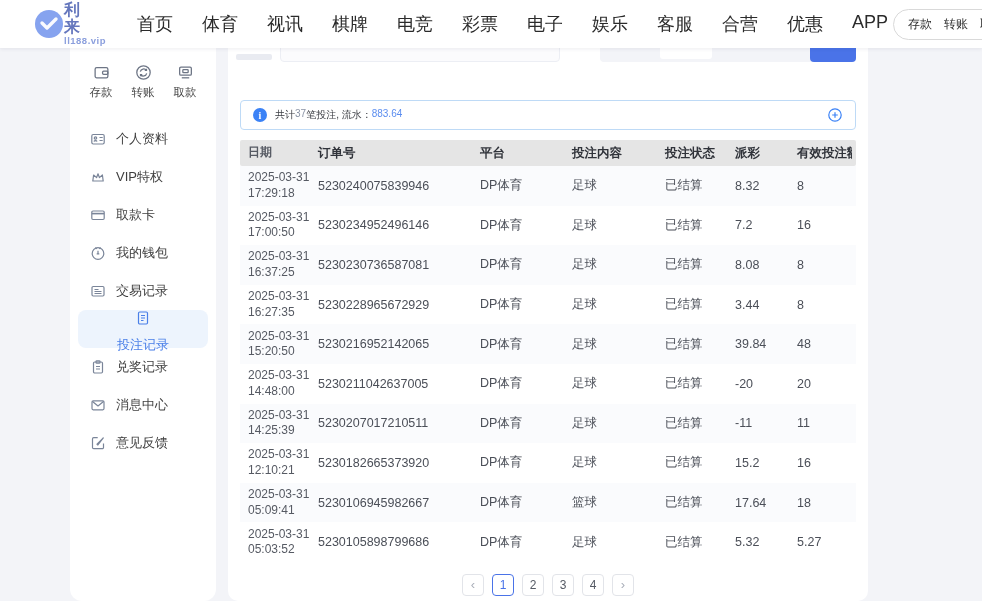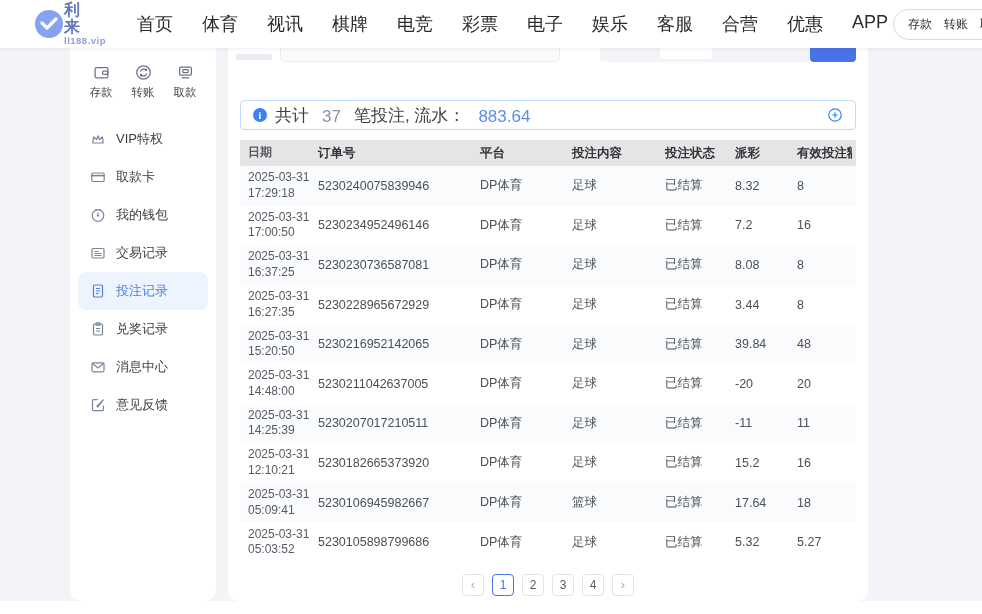--- a/index.html
+++ b/index.html
@@ -52,21 +52,21 @@
   .quick-action { display:flex; flex-direction:column; align-items:center; gap:4px; cursor:pointer; }
   .quick-action svg { width:17px; height:17px; stroke:#6d7585; }
   .quick-action-label { font-size:11.5px; color:#454545; }
   .menu { margin-top:16px; display:flex; flex-direction:column; }
   .menu-item {
     height:38px; display:flex; align-items:center; gap:10px;
     margin:0 8px; padding:0 12px; border-radius:8px; cursor:pointer;
     font-size:13px; color:#3f3f3f;
   }
   .menu-item svg { width:16px; height:16px; stroke:#7a8599; flex:0 0 16px; }
-  .menu-item.active { background:#edf4fd; color:#4a7fe8; }
+  .menu-item.active { background:#edf4fd; color:#4a7fe8;flex-direction:column; }
   .menu-item.active svg { stroke:#4a7fe8; }
 
   
   .main-card {
     position:absolute; left:228px; top:48px; width:640px; height:553px;
     background:#fff; border-radius:0 0 10px 10px; overflow:hidden; z-index:2;
   }
   .filter-crop { position:relative; height:18px; overflow:hidden; }
   .crop-input {
     position:absolute; left:52px; top:-14px; width:280px; height:28px;
@@ -86,21 +86,21 @@
   
   .summary-bar {
     margin:34px 12px 0; height:30px; border:1px solid #bedaf6; border-radius:4px;
     display:flex; align-items:center; gap:8px; padding:0 12px; background:#fff;
   }
   .info-icon {
     width:14px; height:14px; border-radius:50%; background:#3b82f6; color:#fff;
     font-size:10px; font-weight:700; display:flex; align-items:center; justify-content:center;
     font-family:"Liberation Serif","DejaVu Serif",serif; flex:0 0 14px;
   }
-  .summary-text { font-size:17px; color:#3d3f45; display:flex; gap:13px; align-items:flex-end; }
+  .summary-text { font-size:10px; color:#3d3f45; display:flex; gap:0; align-items:flex-start; }
   .summary-count { color:#8a93a5; }
   .summary-turnover { color:#5b8def; }
   .expand-icon { margin-left:auto; width:16px; height:16px; cursor:pointer; }
 
   
   .table { margin:10px 12px 0; }
   .t-head {
     display:flex; align-items:center; height:26px; background:#e5e5e5;
     font-size:12.5px; font-weight:700; color:#30333a; border-radius:2px;
   }
@@ -196,20 +196,28 @@
       <svg viewBox="0 0 16 16" fill="none" stroke-width="1.2">
         <rect x="2.5" y="3" width="11" height="7.5" rx="1.2"></rect>
           <rect x="5.5" y="5.2" width="5" height="3" rx="0.6"></rect>
           <path d="M4.5 13 h7"></path>
       </svg>
       <span class="quick-action-label">取款</span>
     </div>
   </div>
   <div class="menu">
     <div class="menu-item">
+      <svg viewBox="0 0 16 16" fill="none" stroke-width="1.2">
+        <rect x="1.8" y="3.5" width="12.4" height="9.5" rx="1.4"></rect>
+          <circle cx="5.5" cy="7" r="1.2"></circle>
+          <path d="M4 10.5 c0.4-1.2 2.6-1.2 3 0 M9.5 6.5 h3.2 M9.5 9.5 h3.2"></path>
+      </svg>
+      <span>个人资料</span>
+    </div>
+    <div class="menu-item">
       <svg viewBox="0 0 16 16" fill="none" stroke-width="1.2" stroke-linejoin="round">
         <path d="M2.8 12 L3.6 6 L6.6 8.6 L8 4.8 L9.4 8.6 L12.4 6 L13.2 12 Z"></path>
       </svg>
       <span>VIP特权</span>
     </div>
     <div class="menu-item">
       <svg viewBox="0 0 16 16" fill="none" stroke-width="1.2">
         <rect x="1.8" y="4" width="12.4" height="8.5" rx="1.2"></rect>
           <path d="M1.8 6.6 h12.4" stroke-width="1.6"></path>
       </svg>

